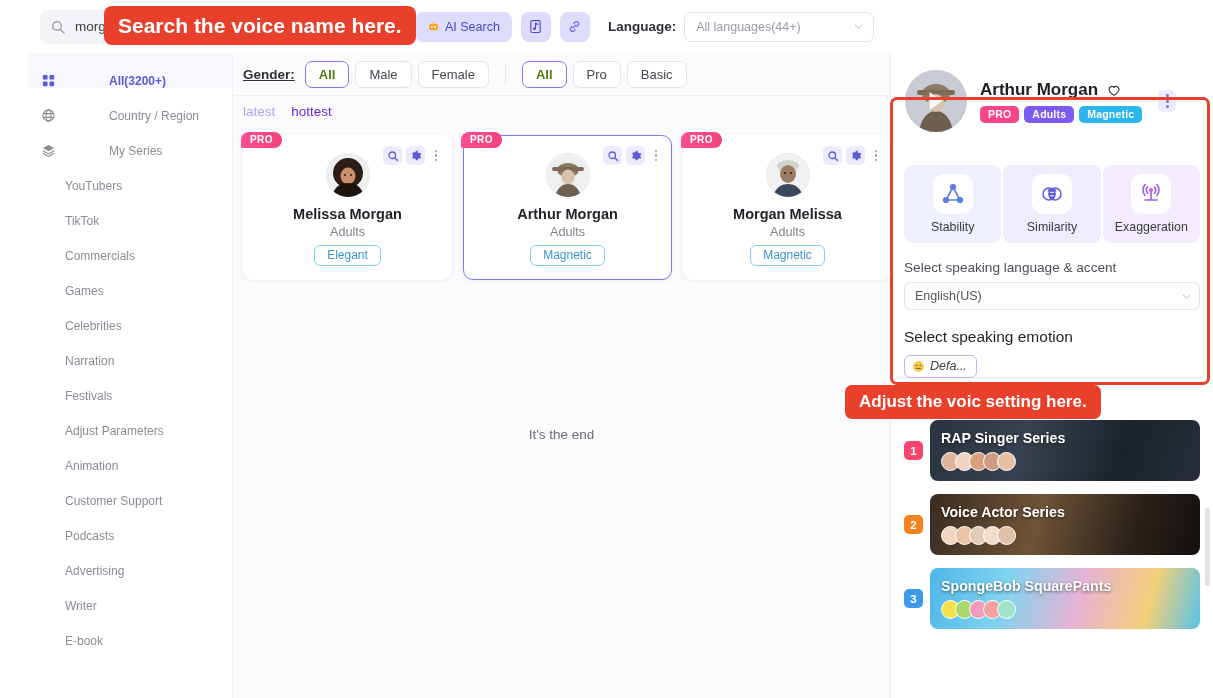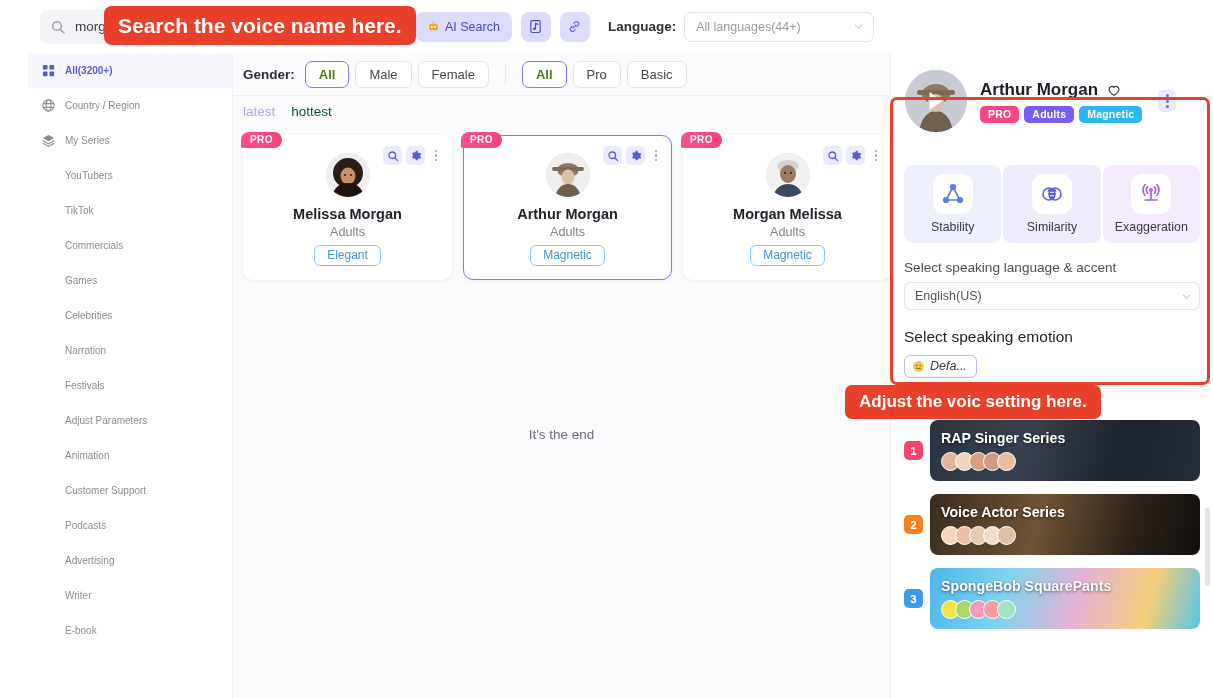--- a/index.html
+++ b/index.html
@@ -79,24 +79,25 @@
   
   .sidebar {
     width: 205px; flex: 0 0 205px;
     background: #ffffff;
     border-right: 1px solid #f0f0f4;
     padding-top: 0;
     overflow: hidden;
   }
   .side-item {
     height: 35px;
-    display: flex; align-items: center;
+    display: flex; align-items: flex-end;
     padding-left: 12px;
-    font-size: 10px; color: #8b8b96;
+    font-size: 12px; color: #8b8b96;
     cursor: pointer;
+    gap: 44px;
   }
   .side-item .sico { width: 17px; flex: 0 0 17px; display:flex; align-items:center; justify-content:center; margin-right: 8px;}
   .side-item .sico svg { width: 15px; height: 15px; }
   .side-item.active {
     background: #f7f7fd;
     color: #5b5bd6; font-weight: 700;
   }
   .side-item.indent { padding-left: 37px; }
 
   
@@ -105,41 +106,41 @@
     background: #fbfbfd;
     display: flex; flex-direction: column;
     overflow: hidden;
   }
   .filters {
     height: 42px; flex: 0 0 42px;
     display: flex; align-items: center;
     padding-left: 10px; gap: 6px;
     background: #fbfbfd;
   }
-  .flabel { font-size: 13.5px; color: #2f3037; font-weight: 600; margin-right: 4px; }
+  .flabel { font-size: 13.5px; color: #2f3037; font-weight: 600; margin-right: 4px; text-decoration: underline; }
   .pill {
     min-width: 44px; height: 27px;
     border: 1px solid #e4e4ec; border-radius: 7px;
     background: #fff;
     display: flex; align-items: center; justify-content: center;
     padding: 0 13px;
     font-size: 13px; color: #46464f; cursor: pointer;
   }
   .pill.sel { border-color: #7d7cf0; color: #4d7c0f; font-weight: 700; }
   .vsep { width: 1px; height: 22px; background: #e7e7ee; margin: 0 10px; }
 
   .sortrow {
     height: 32px; flex: 0 0 32px;
     display: flex; align-items: center; gap: 16px;
     padding-left: 10px;
     border-top: 1px solid #f0f0f4;
   }
   .sort { font-size: 13.5px; cursor: pointer; }
   .sort.a { color: #a9a8e8; }
-  .sort.b { color: #14532d; }
+  .sort.b { color: #6d28d9; }
 
   .cards {
     display: flex; gap: 11px;
     padding: 8px 10px 0 10px;
   }
   .card {
     position: relative;
     width: 209px; flex: 0 0 209px;
     height: 145px;
     background: #fff;

